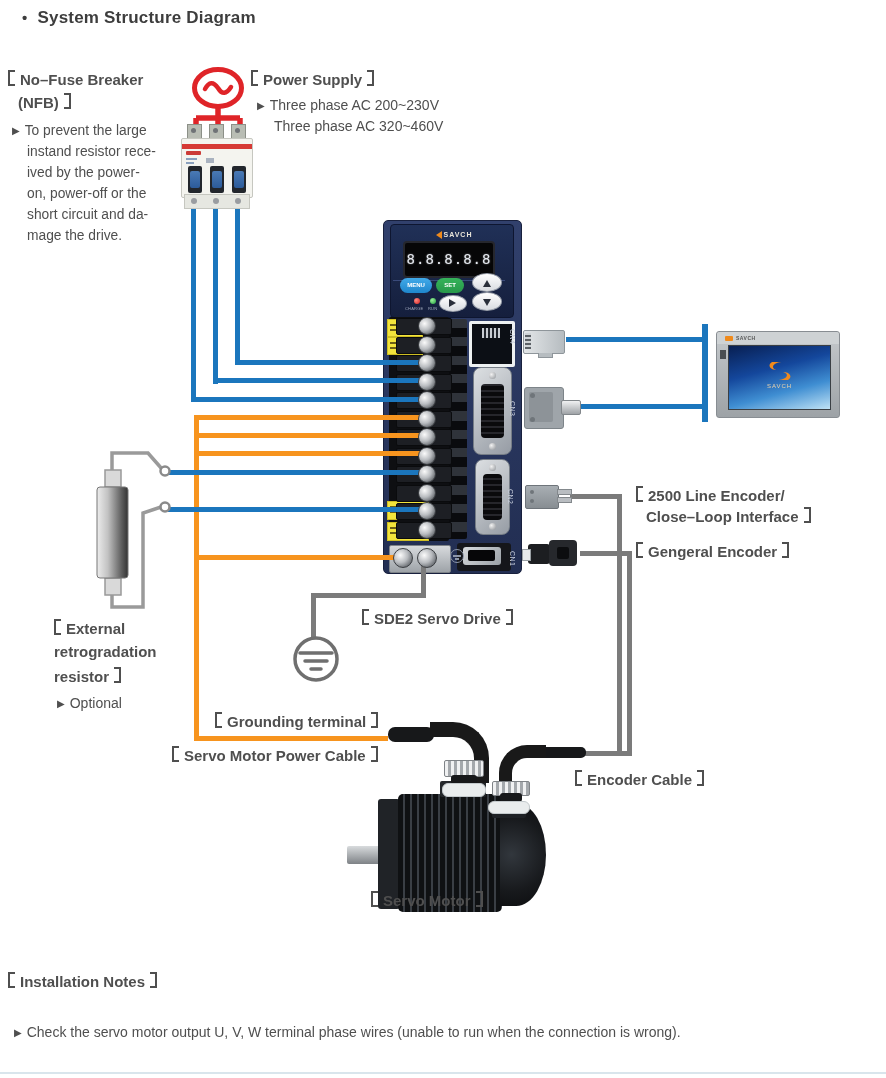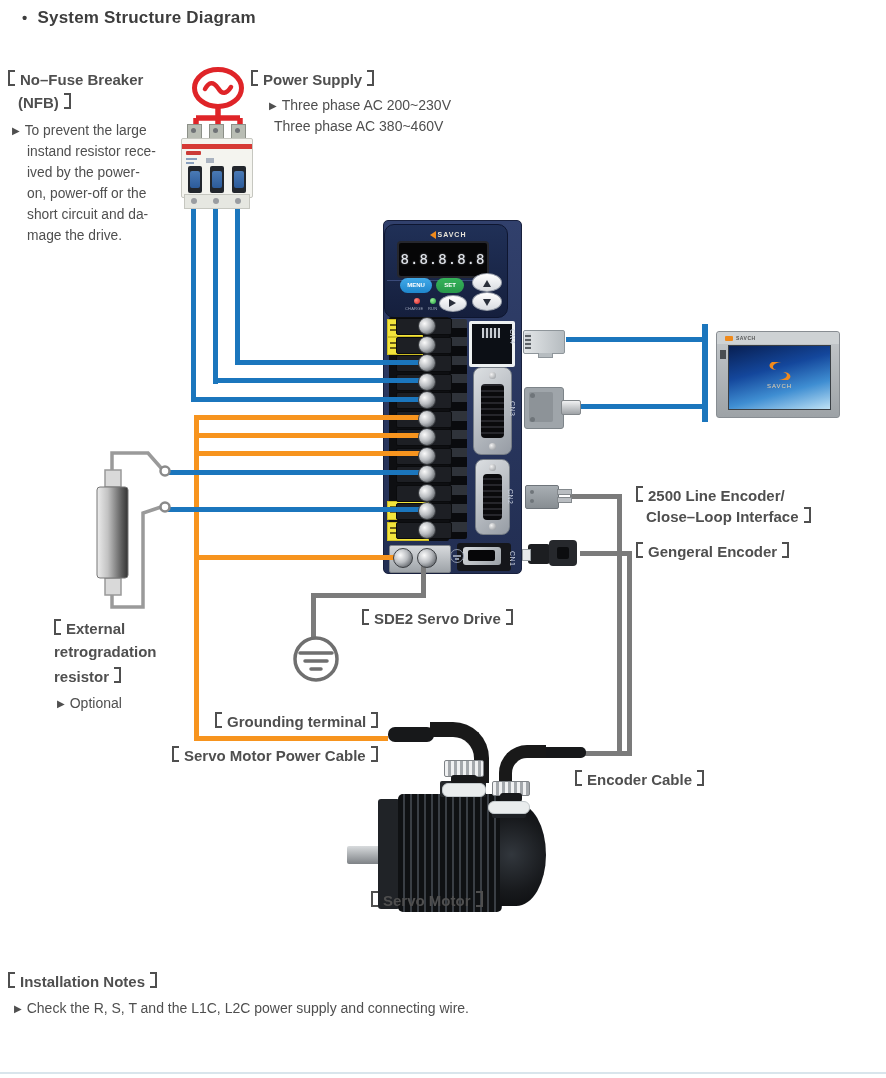--- a/index.html
+++ b/index.html
@@ -21,21 +21,21 @@
   .w{position:absolute;z-index:4;}
   .w.o{background:#f7941e;}
   .w.b{background:#1b76bd;}
   .w.g{background:#7b7b7b;}
   
   .tab{position:absolute;width:13px;height:14px;background:#b9bdb4;border:1px solid #8c9088;z-index:5;}
   .tab i{position:absolute;left:3px;top:3px;width:5px;height:5px;border-radius:50%;background:#6f7276;}
   
   #drive{left:383px;top:220px;width:137px;height:352px;background:linear-gradient(180deg,#31406c,#222e52);
          border:1px solid #18203d;border-radius:5px;z-index:3;}
-  #drive .panel{position:absolute;left:0;top:3px;width:122px;height:92px;border-radius:10px;
+  #drive .panel{position:absolute;left:6px;top:3px;width:122px;height:92px;border-radius:4px;
          background:linear-gradient(180deg,#203057,#151f3d);border:1px solid #0e1630;}
   .dlogo{position:absolute;left:0;top:6px;width:100%;text-align:center;font-size:7px;color:#e9e5da;letter-spacing:1px;font-weight:bold;}
   .dlogo .mk{display:inline-block;width:0;height:0;border:4px solid transparent;border-right:6px solid #ef8a1c;vertical-align:-2px;margin-right:2px;}
   .disp{position:absolute;left:18px;top:19px;width:88px;height:33px;background:#060607;border:2px solid #26272d;border-radius:4px;
         color:#e4e8ef;font-family:"DejaVu Sans Mono",monospace;font-size:14px;line-height:33px;text-align:center;letter-spacing:1px;text-shadow:0 0 2px rgba(255,255,255,.45);}
   .pbtn{position:absolute;border-radius:8px;color:#fff;font-size:6px;font-weight:bold;text-align:center;}
   .oval{position:absolute;background:linear-gradient(180deg,#ffffff,#d8dbe0);border-radius:50%;border:1px solid #9aa0ab;}
   .tri{position:absolute;width:0;height:0;border:4px solid transparent;}
   .led{position:absolute;width:6px;height:6px;border-radius:50%;}
   .ledlab{position:absolute;font-size:4px;color:#9fa8bd;letter-spacing:.2px;}
@@ -330,36 +330,36 @@
   <div class="abs desc" style="left:12px;top:120px;">
     <div><span class="arr">▶</span><span>To prevent the large</span></div>
     <div class="ind">instand resistor rece-</div>
     <div class="ind">ived by the power-</div>
     <div class="ind">on, power-off or the</div>
     <div class="ind">short circuit and da-</div>
     <div class="ind">mage the drive.</div>
   </div>
 
   <div class="abs lbl lb" style="left:251px;top:70px;"><i class="bk bkl"></i>Power Supply<i class="bk bkr"></i></div>
-  <div class="abs txt" style="left:269px;top:97px;"><span class="arr">▶</span><span>Three phase AC 200~230V</span></div>
-  <div class="abs txt" style="left:274px;top:118px;">Three phase AC 380~460V</div>
+  <div class="abs txt" style="left:257px;top:97px;"><span class="arr">▶</span><span>Three phase AC 200~230V</span></div>
+  <div class="abs txt" style="left:274px;top:118px;">Three phase AC 320~460V</div>
 
 
   <div class="abs lbl lb" style="left:636px;top:486px;"><i class="bk bkl"></i>2500 Line Encoder/</div>
   <div class="abs lbl lb" style="left:646px;top:507px;">Close–Loop Interface<i class="bk bkr"></i></div>
   <div class="abs lbl lb" style="left:636px;top:542px;"><i class="bk bkl"></i>Gengeral Encoder<i class="bk bkr"></i></div>
 
   <div class="abs lbl lb" style="left:362px;top:609px;"><i class="bk bkl"></i>SDE2 Servo Drive<i class="bk bkr"></i></div>
 
   <div class="abs lbl lb" style="left:54px;top:619px;"><i class="bk bkl"></i>External</div>
   <div class="abs lbl" style="left:54px;top:643px;">retrogradation</div>
   <div class="abs lbl lb" style="left:54px;top:667px;">resistor<i class="bk bkr"></i></div>
   <div class="abs txt" style="left:57px;top:695px;"><span class="arr">▶</span><span>Optional</span></div>
 
   <div class="abs lbl lb" style="left:215px;top:684px;margin-top:28px;"><i class="bk bkl"></i>Grounding terminal<i class="bk bkr"></i></div>
   <div class="abs lbl lb" style="left:172px;top:746px;"><i class="bk bkl"></i>Servo Motor Power Cable<i class="bk bkr"></i></div>
   <div class="abs lbl lb" style="left:543px;top:770px;padding-left:32px;"><i class="bk bkl"></i>Encoder Cable<i class="bk bkr"></i></div>
   <div class="abs lbl lb" style="left:371px;top:891px;"><i class="bk bkl"></i>Servo Motor<i class="bk bkr"></i></div>
 
   <div class="abs lbl lb" style="left:8px;top:972px;"><i class="bk bkl"></i>Installation Notes<i class="bk bkr"></i></div>
-  <div class="abs txt" style="left:14px;top:1000px;"><span class="arr">▶</span><span>Check the R, S, T and the L1C, L2C power supply and connecting wire.</span></div>
+  <div class="abs txt" style="left:14px;top:1024px;"><span class="arr">▶</span><span>Check the servo motor output U, V, W terminal phase wires (unable to run when the connection is wrong).</span></div>
   <div class="abs" style="left:0;top:1072px;width:886px;height:2px;background:#d9e5ec;"></div>
 </div>
 
 </body></html>

